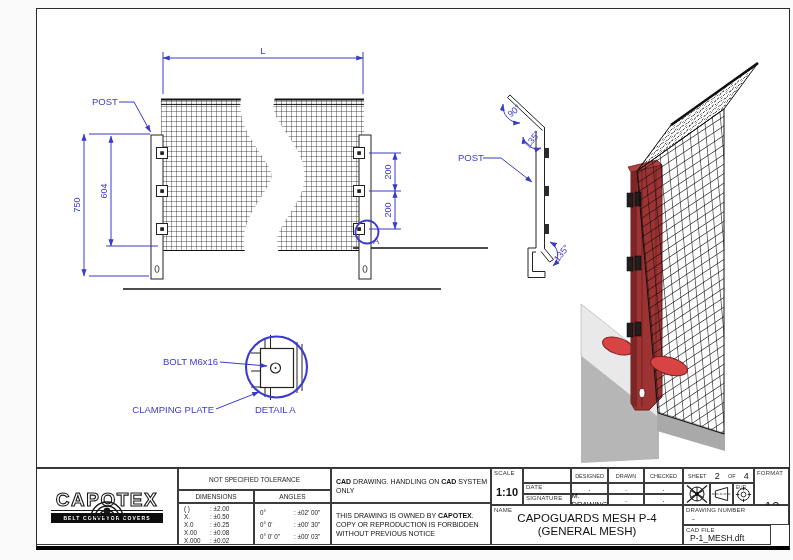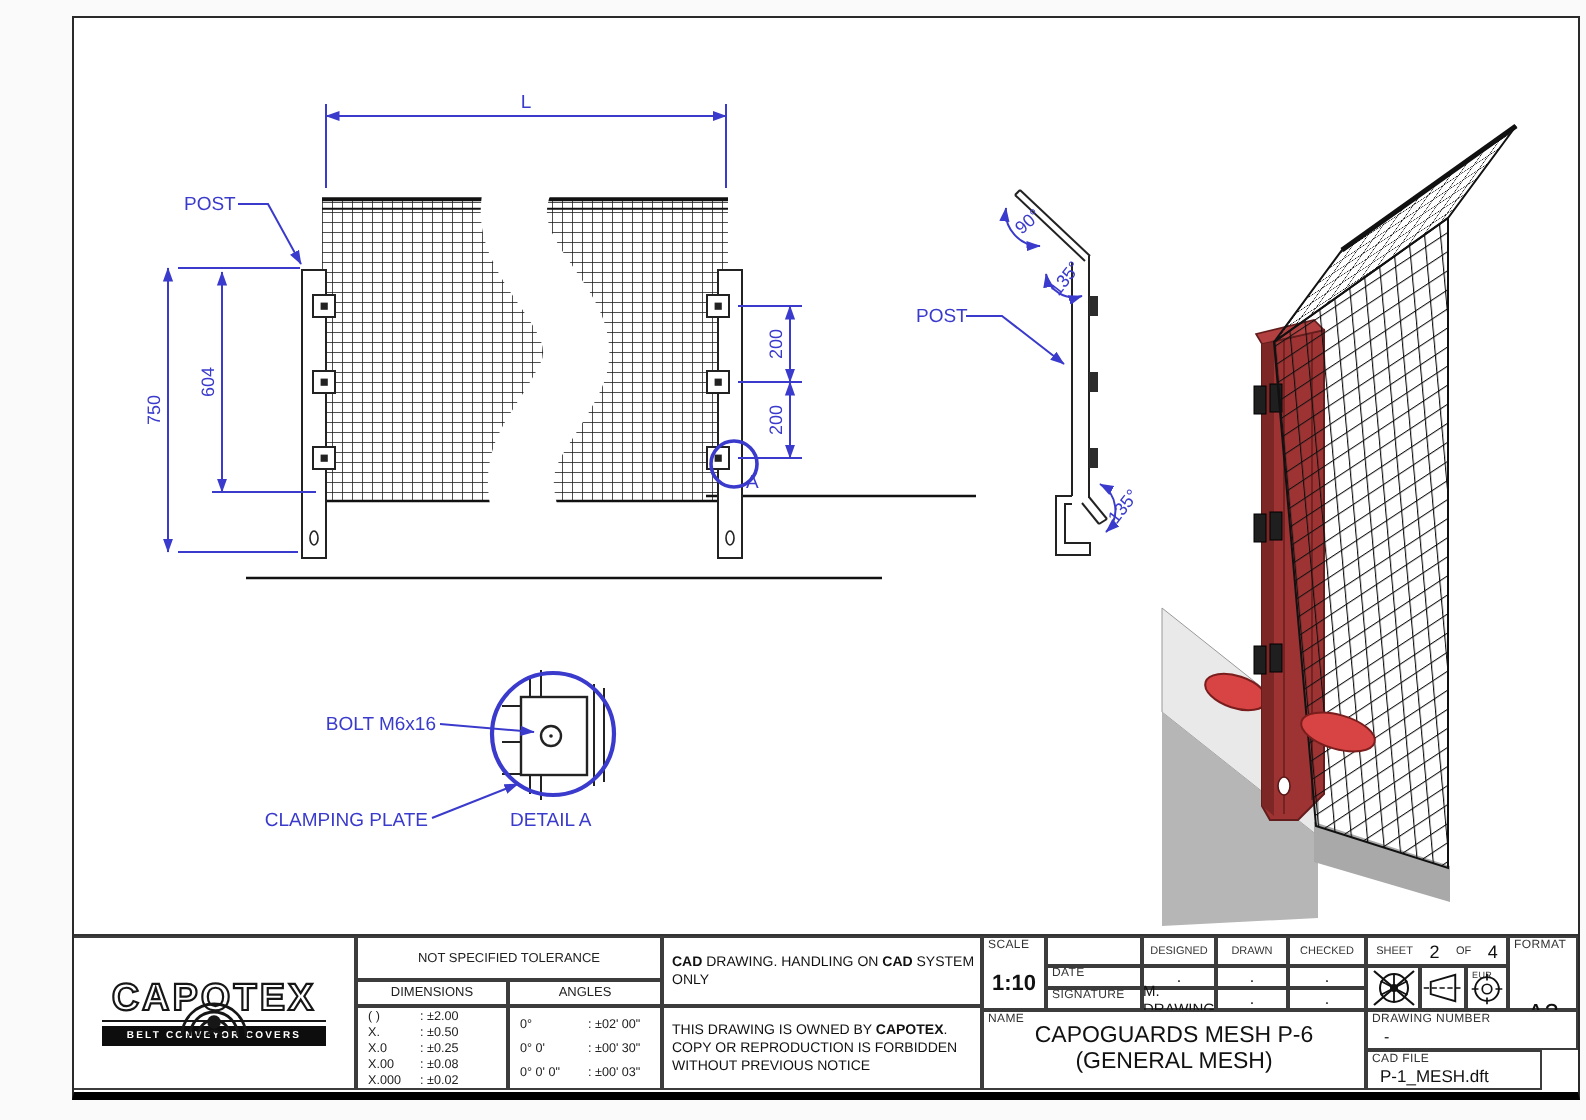--- a/index.html
+++ b/index.html
@@ -350,21 +350,21 @@
       </div>
     </div>
     <div class="cell" style="left:717px;top:0;width:35px;height:37px;">
       <span class="lbl">FORMAT</span>
       <div class="ctr" style="height:100%;font-size:13px;color:#111;padding-top:20px;">A3</div>
     </div>
 
     <div class="cell" style="left:454px;top:37px;width:192px;height:40px;">
       <span class="lbl">NAME</span>
       <div style="height:100%;display:flex;flex-direction:column;align-items:center;justify-content:center;font-size:11.5px;color:#111;line-height:13px;">
-        <span>CAPOGUARDS MESH P-6</span>
+        <span>CAPOGUARDS MESH P-4</span>
         <span>(GENERAL MESH)</span>
       </div>
     </div>
     <div class="cell" style="left:646px;top:37px;width:106px;height:20px;">
       <span class="lbl">DRAWING NUMBER</span>
       <div style="padding:8px 0 0 8px;font-size:8px;color:#111;">-</div>
     </div>
     <div class="cell" style="left:646px;top:57px;width:88px;height:20px;">
       <span class="lbl">CAD FILE</span>
       <div style="padding:7px 0 0 6px;font-size:8.5px;color:#111;">P-1_MESH.dft</div>

